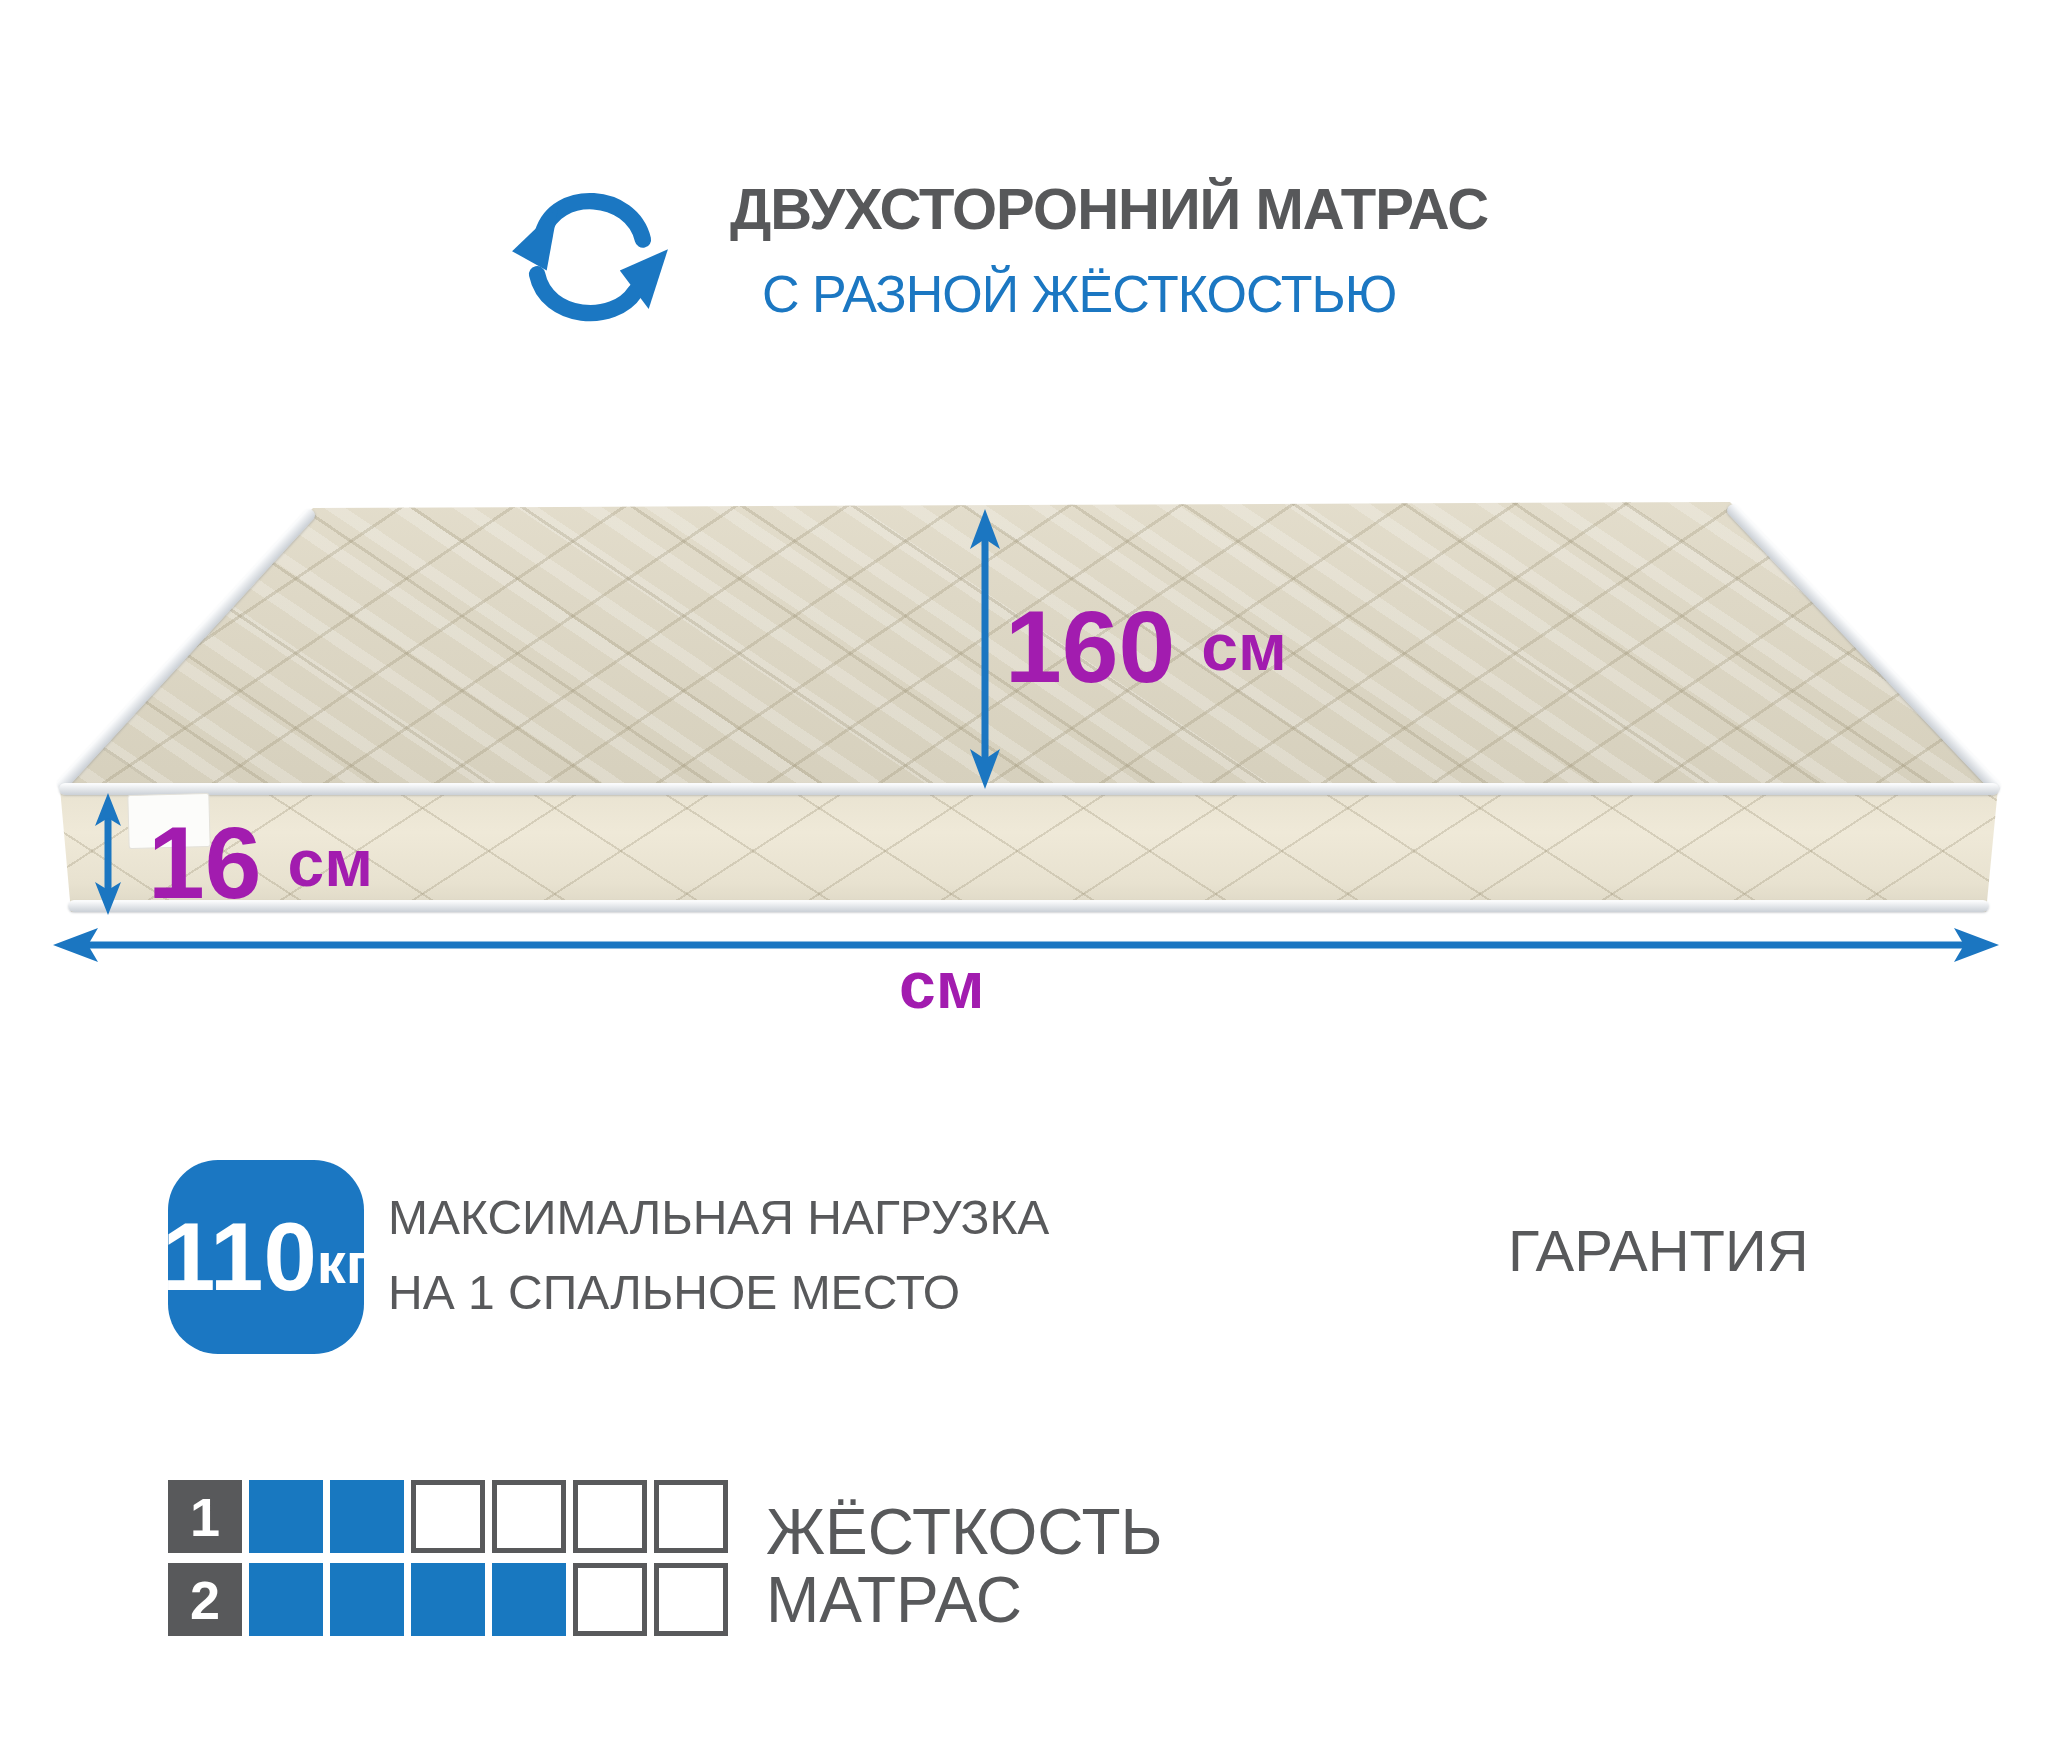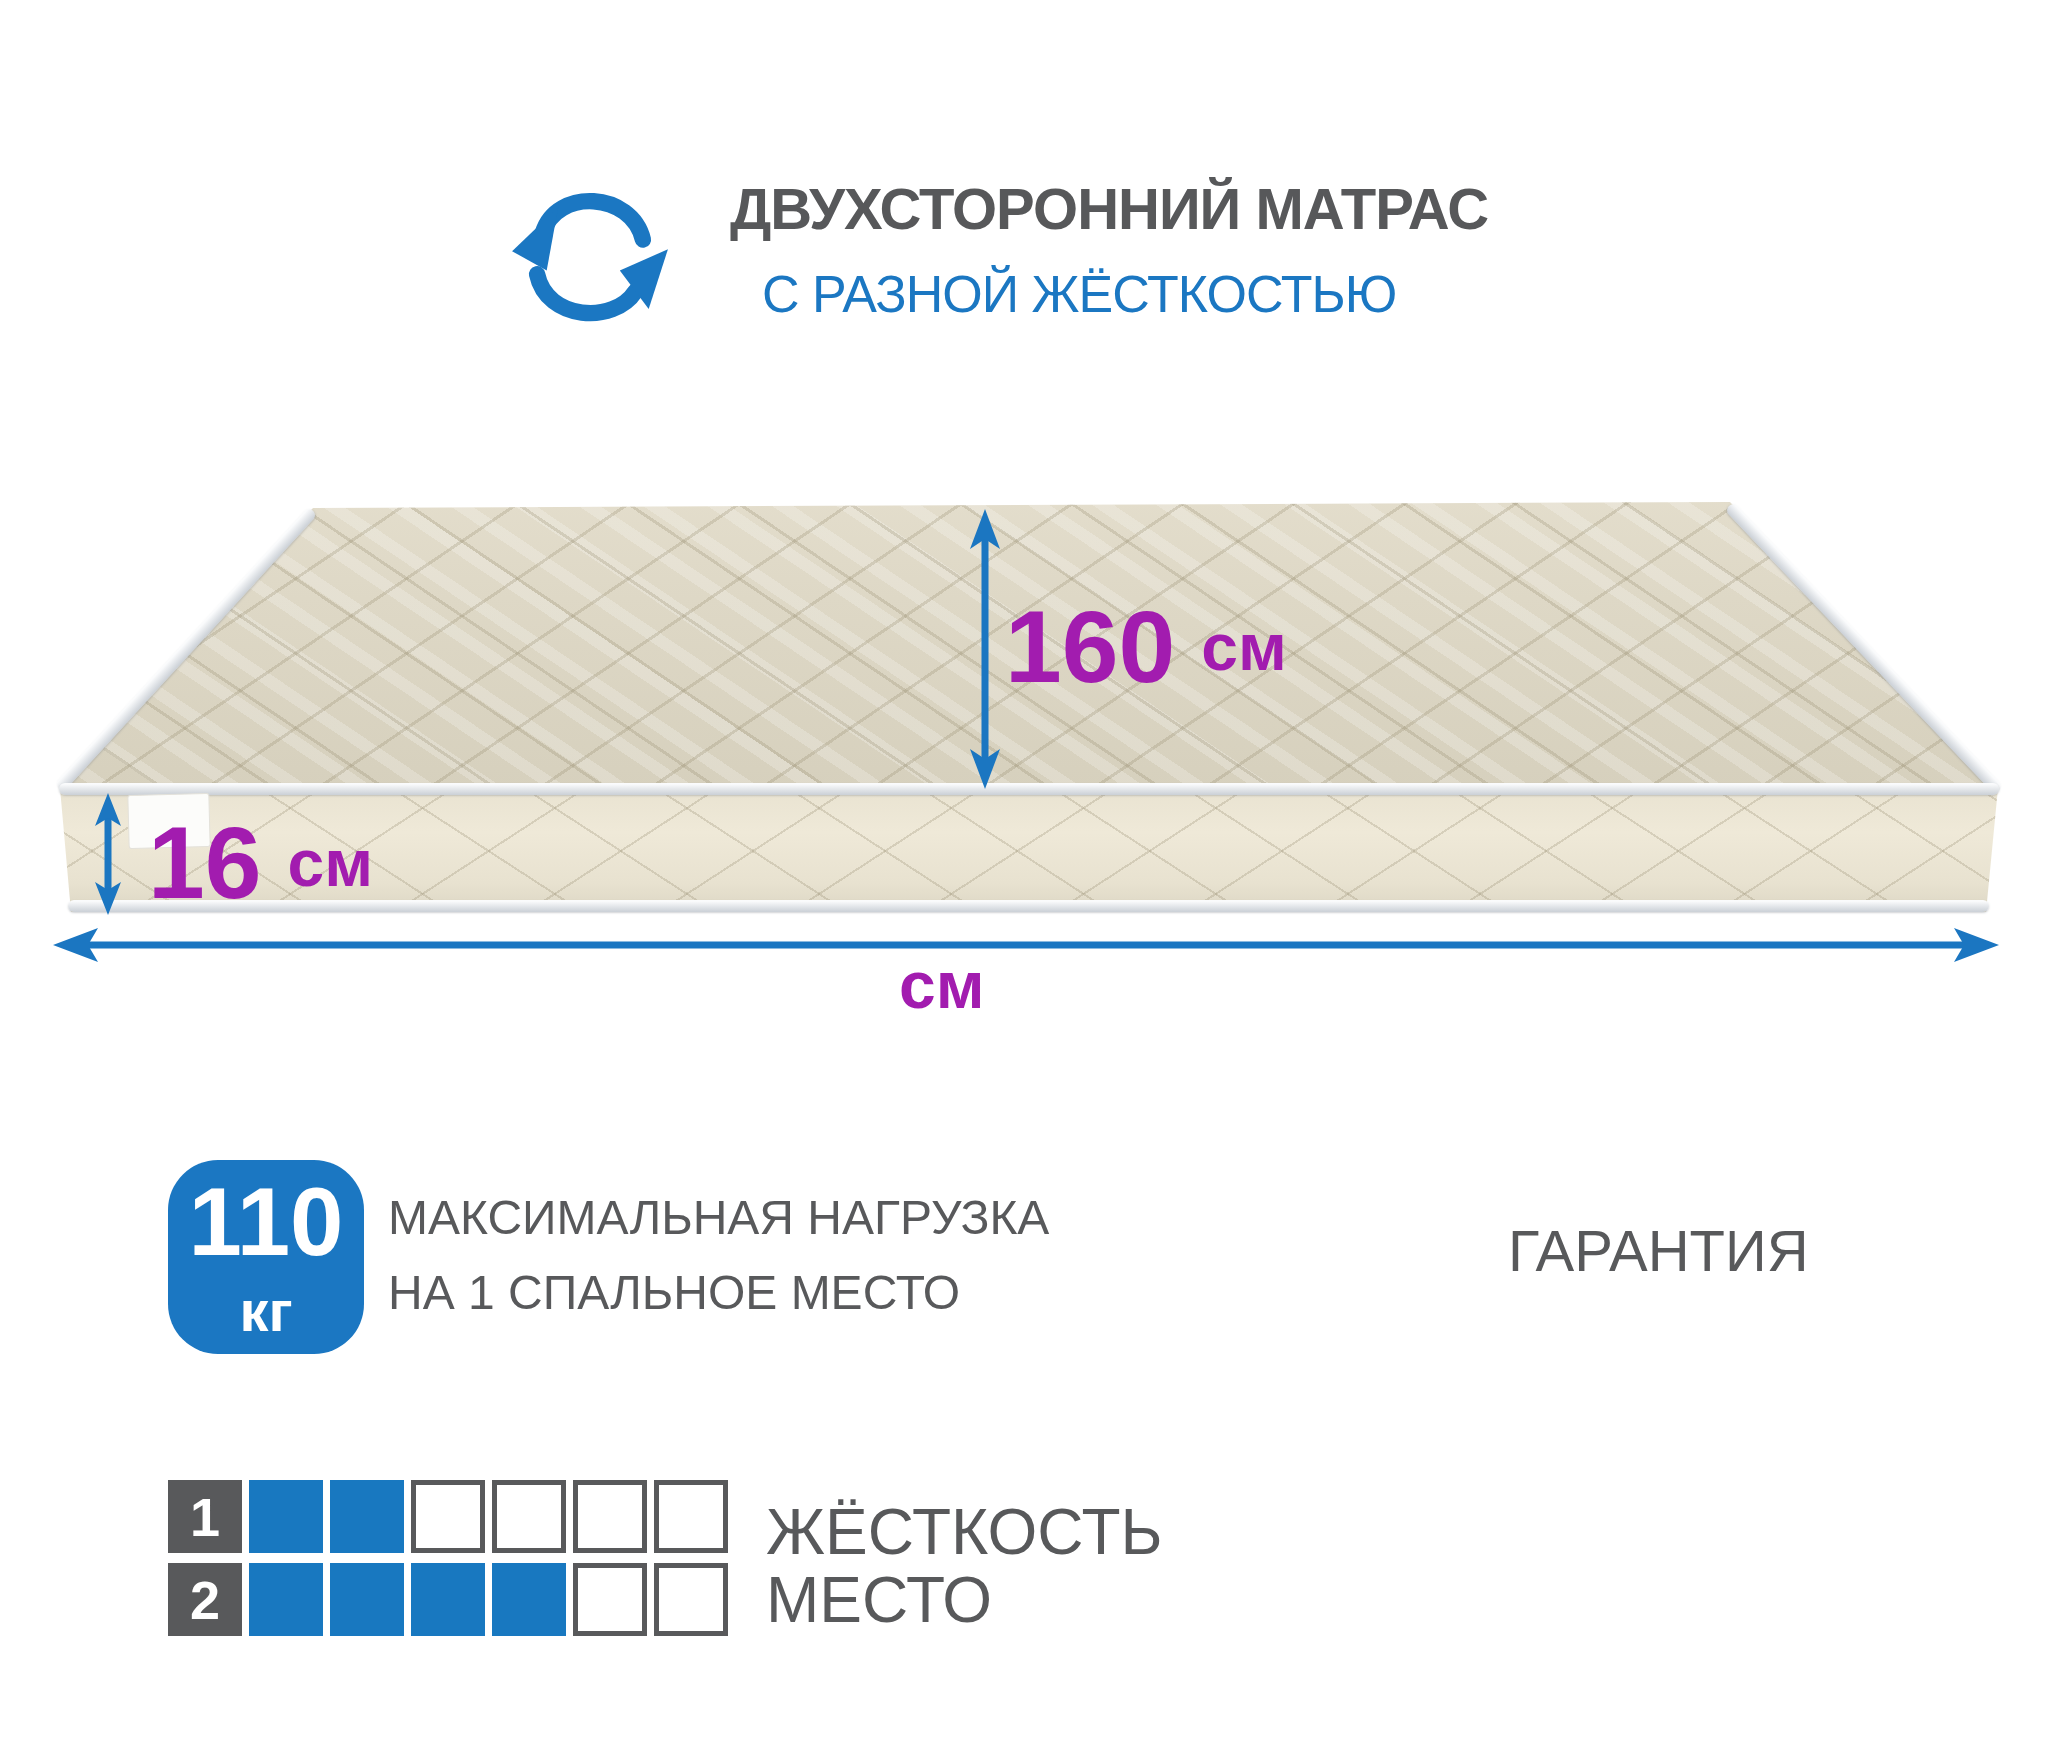--- a/index.html
+++ b/index.html
@@ -37,21 +37,21 @@
   .pipe-right{left:1674px;top:60px;width:392px;transform:rotate(46.5deg);transform-origin:0 50%;}
   .m-tag{position:absolute;left:73px;top:354px;width:80px;height:52px;background:#fcfcfa;
     border:1px solid #e3e1da;border-radius:3px;transform:rotate(-1.5deg);}
   
   .dim{position:absolute;display:flex;align-items:center;color:#a21caf;font-weight:bold;white-space:nowrap;}
   .dim .num{font-size:102px;line-height:1;}
   .dim .unit{font-size:66px;line-height:1;margin-left:26px;}
   .arr{position:absolute;}
   
   .badge{position:absolute;width:196px;height:194px;border-radius:50px;background:#1b77c2;
-    color:#ffffff;display:flex;flex-direction:column;align-items:center;justify-content:center;
+    color:#ffffff;display:flex;flex-direction:row;align-items:center;justify-content:center;
     font-weight:bold;text-align:right;}
   .badge .bval{font-size:96px;line-height:1;}
   .badge .bunit{font-size:58px;line-height:1;margin-top:12px;}
   .badge-maxload{left:168px;top:1160px;}
   .badge-warranty{left:1353px;top:1158px;}
   .badge-label{position:absolute;color:#58595b;font-size:48px;line-height:75px;white-space:nowrap;}
   .lbl-maxload{left:388px;top:1180px;}
   .lbl-warranty{left:1508px;top:1222px;font-size:58px;line-height:1;}
   
   .fq-row{position:absolute;left:168px;display:flex;gap:7px;}
@@ -142,15 +142,15 @@
   <div class="fq-row fq-row-1">
     <div class="fq-label">2</div>
   <div class="fq filled"></div>
       <div class="fq filled"></div>
       <div class="fq filled"></div>
       <div class="fq filled"></div>
       <div class="fq empty"></div>
       <div class="fq empty"></div>
     </div>
   <div class="firm-text firm-text-1">ЖЁСТКОСТЬ</div>
-  <div class="firm-text firm-text-2">МЕСТО</div>
+  <div class="firm-text firm-text-2">МАТРАС</div>
 
 </div>
 
 </body></html>

